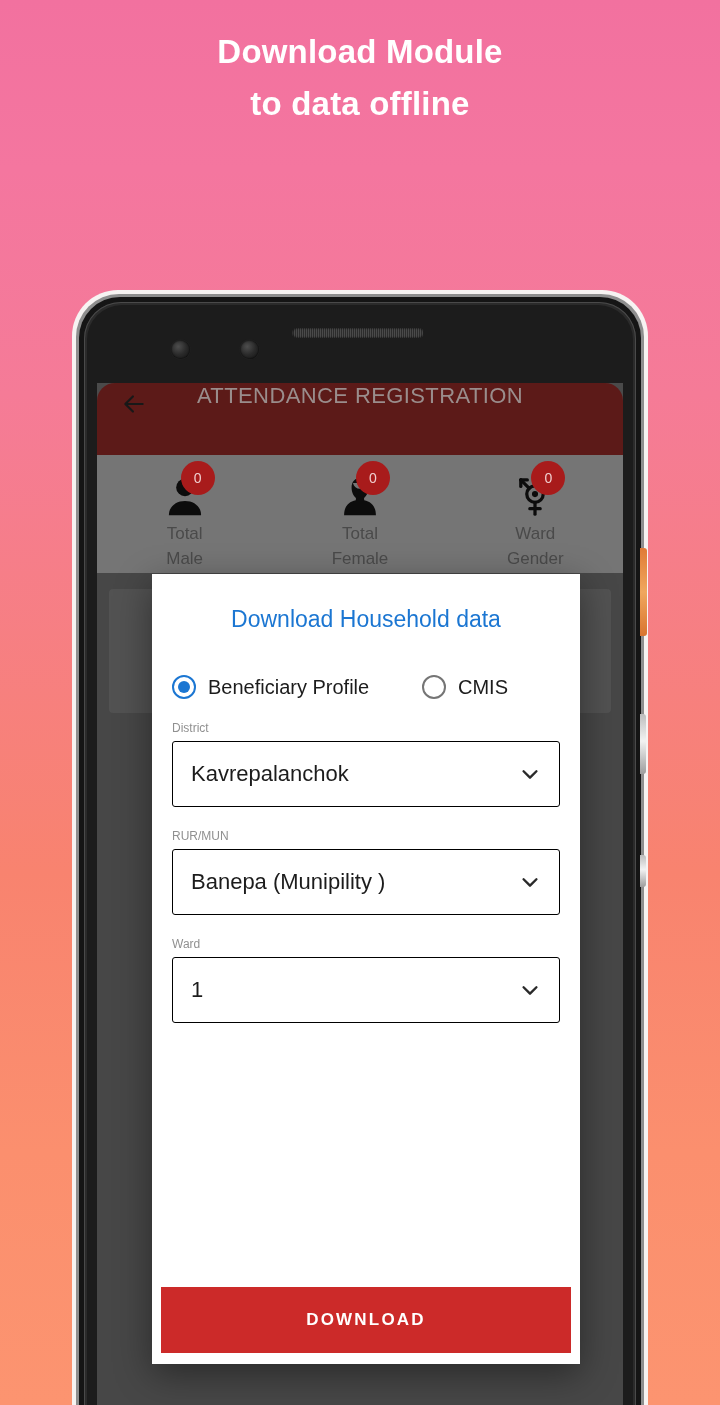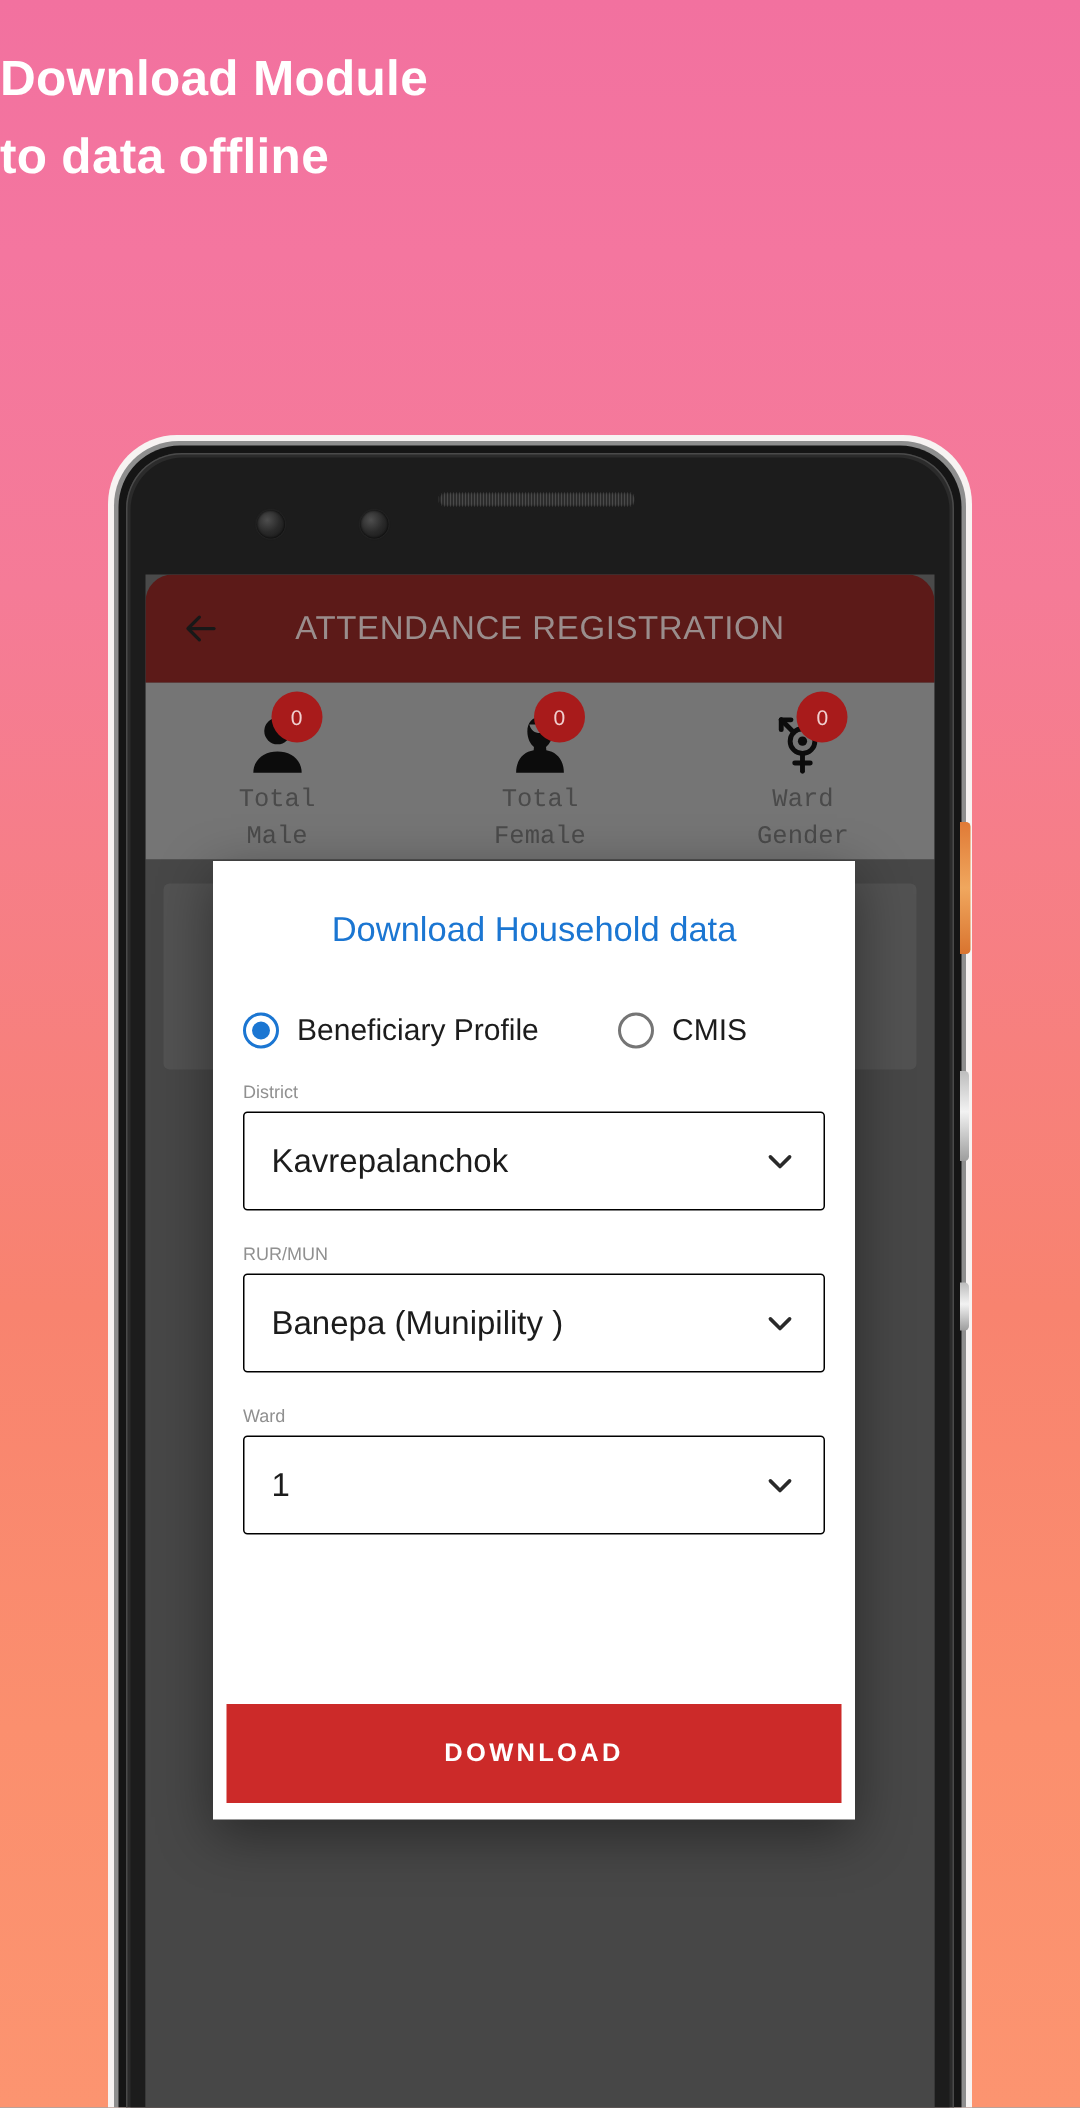--- a/index.html
+++ b/index.html
@@ -24,20 +24,21 @@
         #fc9470 100%);
     overflow: hidden;
   }
 
   
   .headline {
     position: absolute;
     top: 26px;
     left: 0;
     width: 720px;
+    text-align: center;
     color: #ffffff;
     font-size: 33px;
     font-weight: bold;
     line-height: 52px;
     letter-spacing: 0.2px;
   }
   .headline-line { display: block; }
 
   
   #phone {
@@ -143,21 +144,21 @@
     background: #4a4a4a;
   }
 
   
   #appbar {
     position: relative;
     height: 72px;
     background: #5c1a18;
     border-radius: 18px 18px 0 0;
     display: flex;
-    align-items: center;
+    align-items: flex-start;
     padding: 0 16px;
   }
   #back-arrow {
     width: 42px; height: 42px;
     display: flex; align-items: center; justify-content: center;
     color: #181818;
     font-size: 27px;
     line-height: 1;
   }
   #appbar-title {
@@ -203,44 +204,43 @@
     background: #a81b1b;
     color: #f0cfcf;
     font-size: 14px;
     display: flex; align-items: center; justify-content: center;
   }
   .stat-label {
     color: #4a4a4a;
     font-size: 17px;
     line-height: 21px;
     margin-top: 4px;
-    font-family: Liberation Mono, monospace;
   }
 
   #content-scrim {
     position: absolute;
     left: 0; top: 190px;
     width: 526px; height: 832px;
     background: #474747;
   }
   #card-strip {
     position: absolute;
     left: 12px; top: 206px;
     width: 502px; height: 124px;
     background: #525252;
     border-radius: 4px;
   }
 
   
   #dialog {
     position: absolute;
-    left: 142px;
+    left: 152px;
     top: 574px;
     width: 428px;
-    height: 639px;
+    height: 790px;
     background: #ffffff;
     box-shadow: 0 10px 34px rgba(0,0,0,.42);
     overflow: hidden;
   }
   #dialog-title {
     text-align: center;
     color: #1b76d2;
     font-size: 23px;
     padding-top: 32px;
   }

